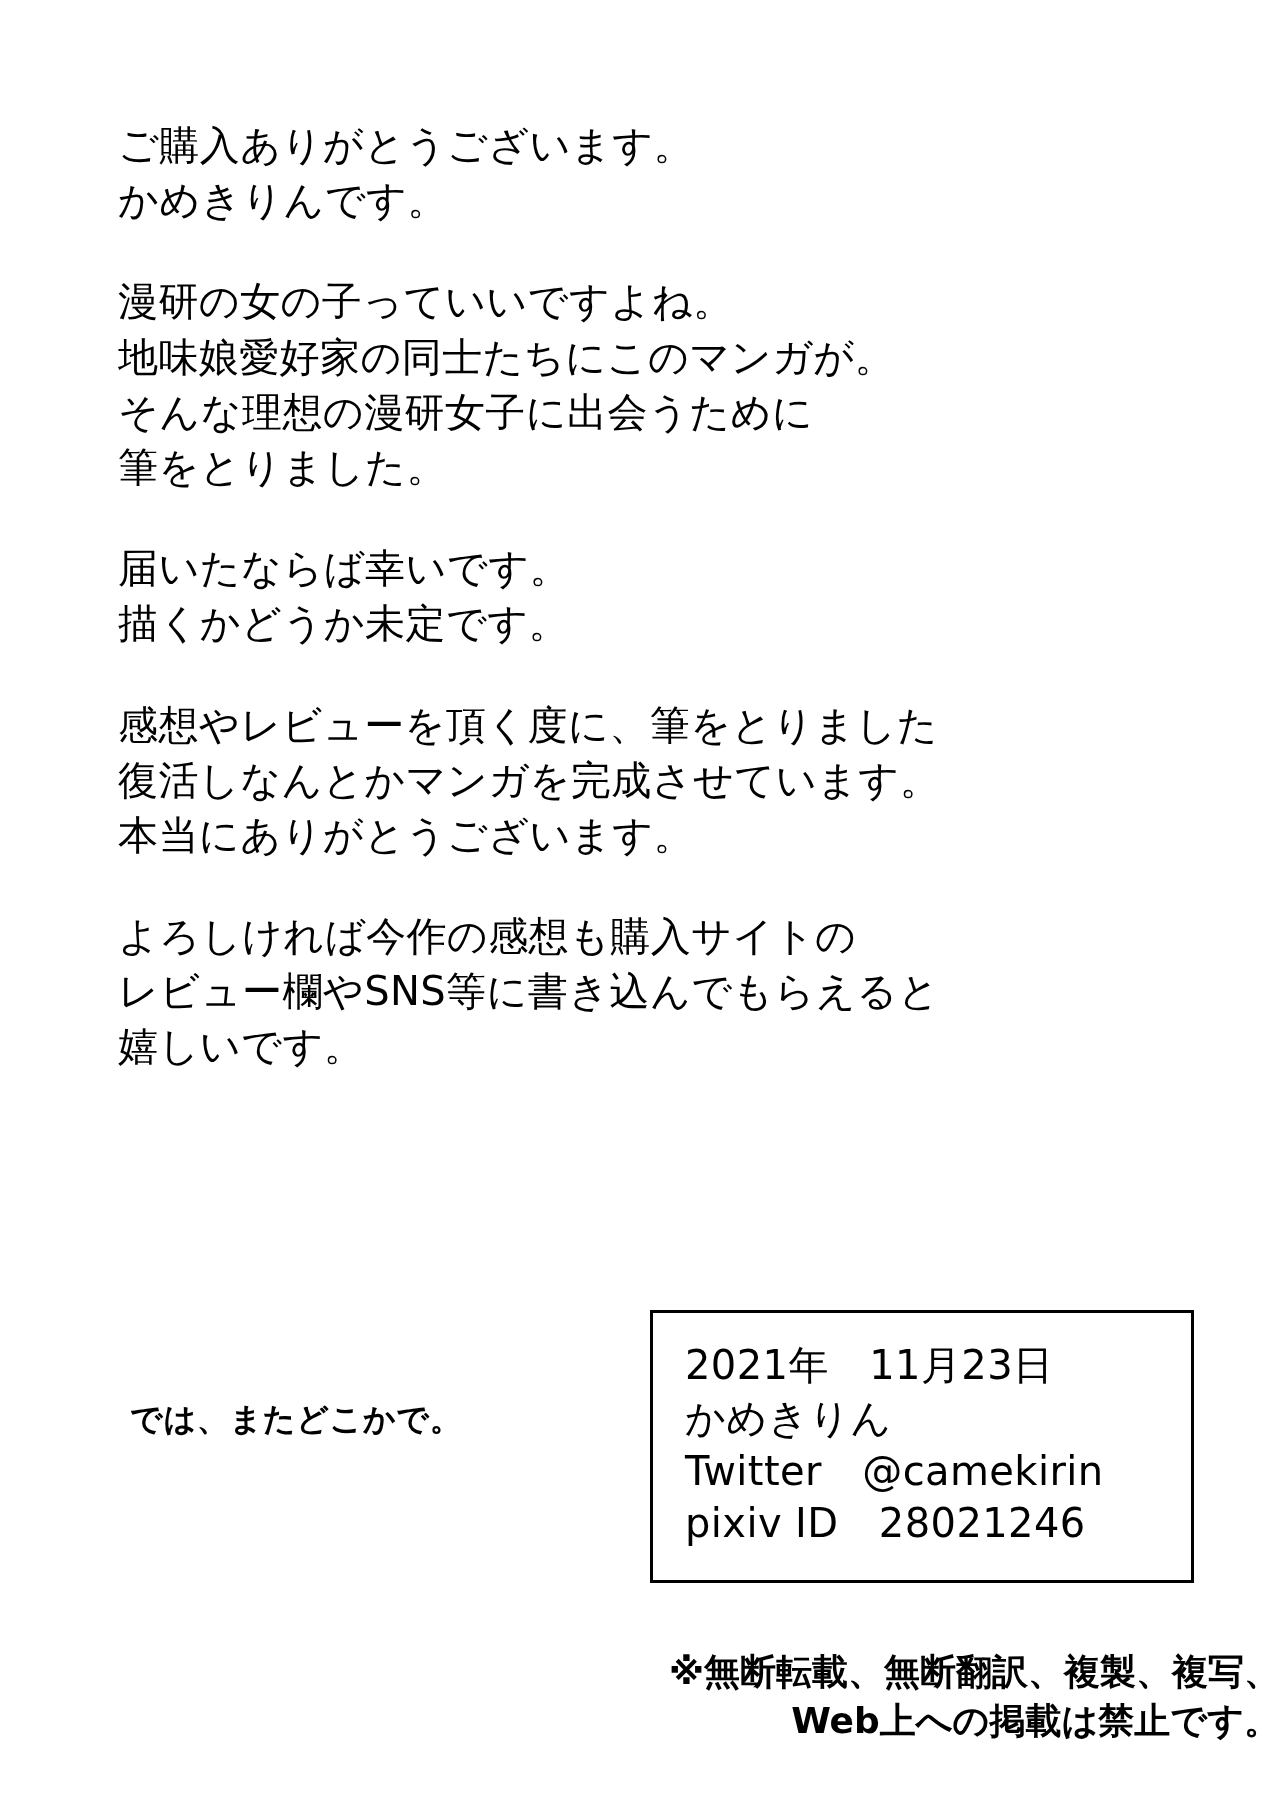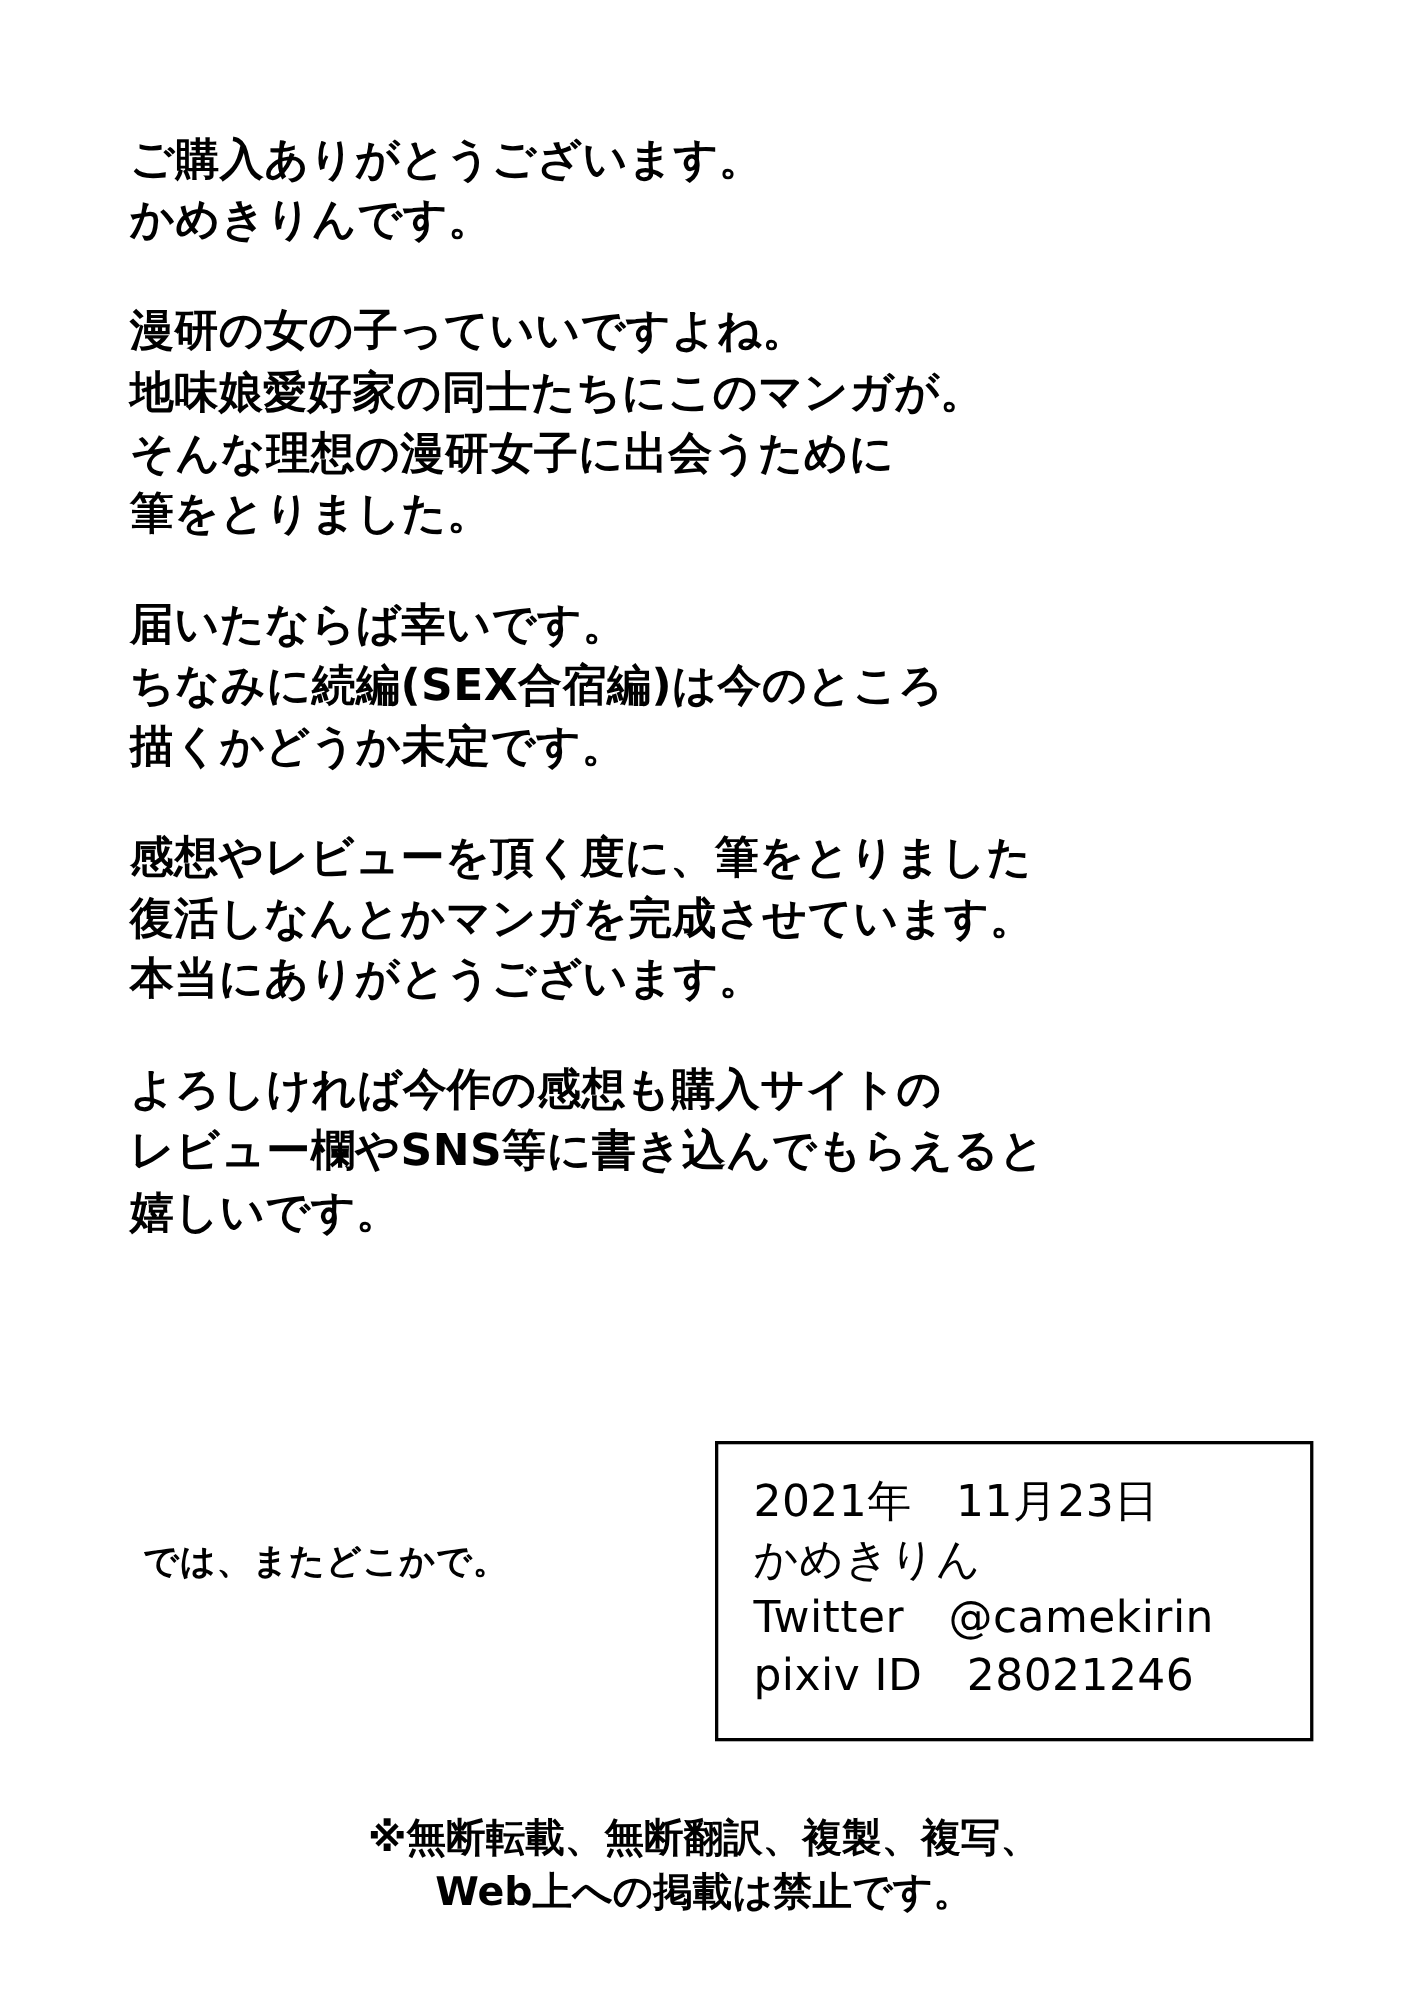--- a/index.html
+++ b/index.html
@@ -29,21 +29,21 @@
   .para {
     margin: 0 0 46px 0;
   }
   .para:last-child {
     margin-bottom: 0;
     margin-top: 12px;
   }
   .line {
     font-size: 40px;
     line-height: 1.38;
-    font-weight: 700;
+    font-weight: 400;
     letter-spacing: 0.01em;
     white-space: pre;
   }
   .closing {
     position: absolute;
     left: 130px;
     top: 1398px;
     font-size: 32px;
     font-weight: 700;
     letter-spacing: 0.02em;
@@ -63,21 +63,21 @@
     line-height: 1.32;
     font-weight: 400;
     letter-spacing: 0.01em;
     white-space: pre;
   }
   .notice {
     position: absolute;
     left: 0;
     right: 0;
     top: 1648px;
-    text-align: center;
+    text-align: right;
   }
   .notice .nline {
     font-size: 36px;
     line-height: 1.35;
     font-weight: 700;
     letter-spacing: 0.0em;
     white-space: pre;
   }
 </style>
 </head>
@@ -94,21 +94,20 @@
 
     <div class="para">
       <div class="line">漫研の女の子っていいですよね。</div>
       <div class="line">地味娘愛好家の同士たちにこのマンガが。</div>
       <div class="line">そんな理想の漫研女子に出会うために</div>
       <div class="line">筆をとりました。</div>
     </div>
 
     <div class="para">
       <div class="line">届いたならば幸いです。</div>
-      <div class="line">ちなみに続編(SEX合宿編)は今のところ</div>
       <div class="line">描くかどうか未定です。</div>
     </div>
 
     <div class="para">
       <div class="line">感想やレビューを頂く度に、筆をとりました</div>
       <div class="line">復活しなんとかマンガを完成させています。</div>
       <div class="line">本当にありがとうございます。</div>
     </div>
 
     <div class="para">

